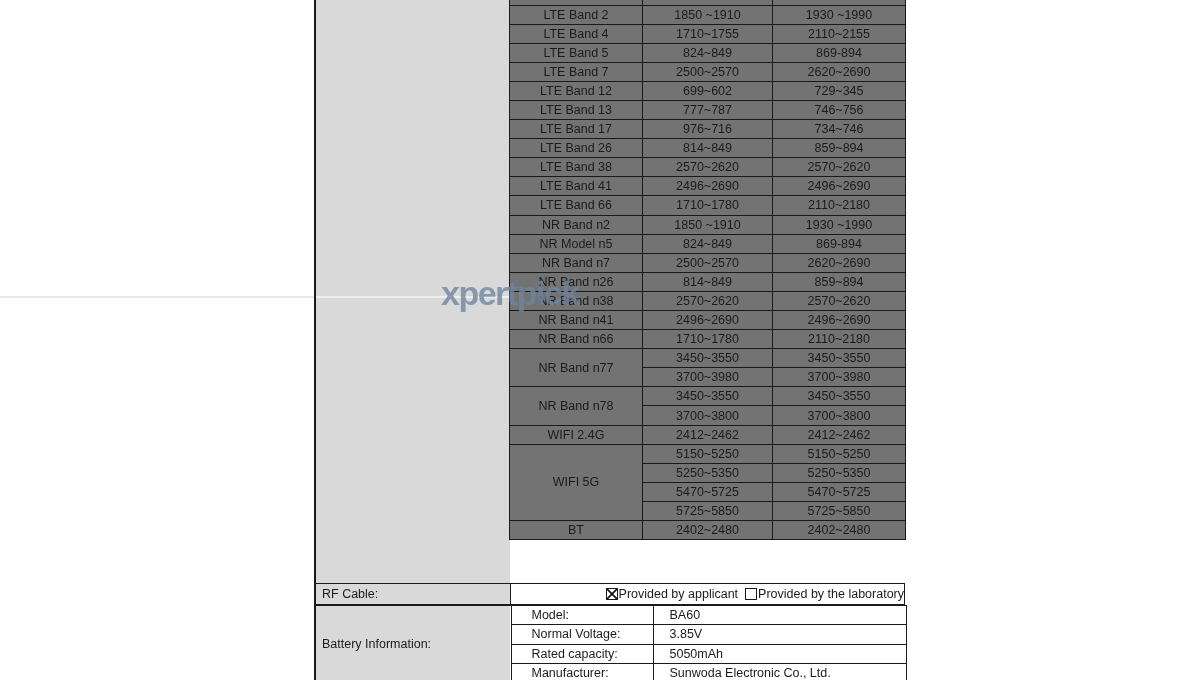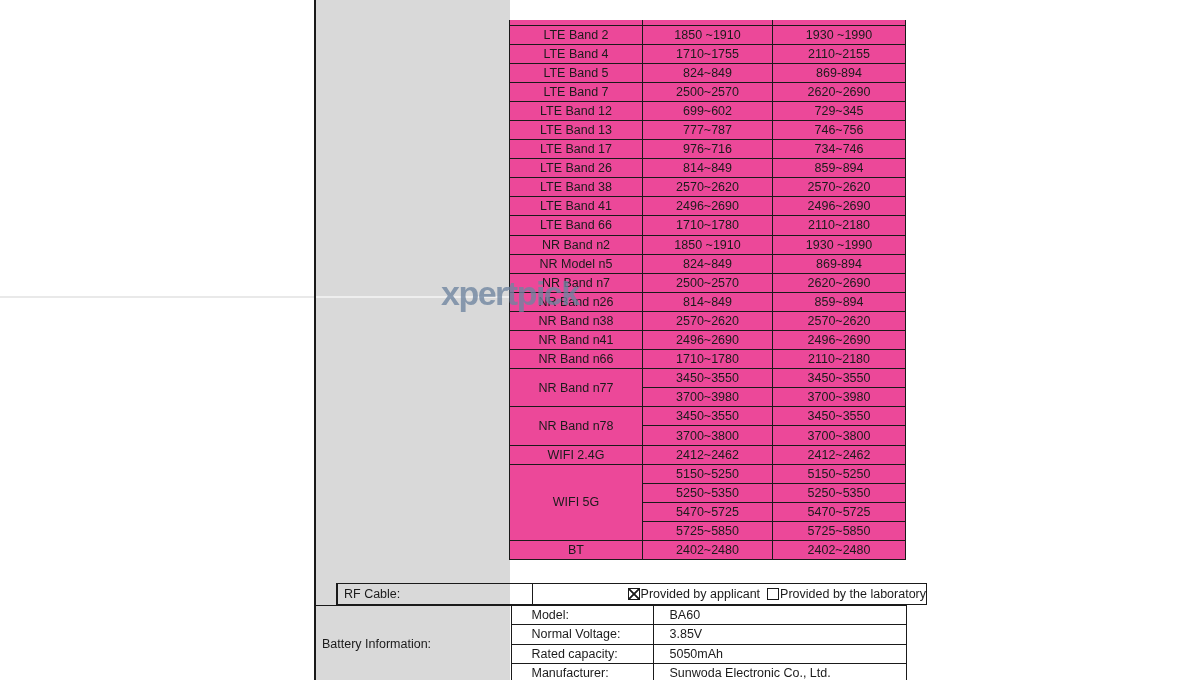--- a/index.html
+++ b/index.html
@@ -17,36 +17,35 @@
   }
   
   .faint-divider { position:absolute; top:296px; height:2px; z-index:2; }
   .faint-divider.seg-margin { left:0; width:314px; background:#e9e9e9; }
   .faint-divider.seg-panel  { left:316px; width:194px; background:#eeeeee; }
 
   
   table.ft {
     position:absolute; left:509px; top:0; z-index:3;
     border-collapse:collapse; table-layout:fixed; width:396px;
-    background:#ec4899;
-    margin-top:20px;
+    background:#737373;
   }
   table.ft td {
     border:1.5px solid #1a1a1a;
     height:19.1px; padding:0 2px;
     font-size:12.5px; text-align:center; vertical-align:middle;
     white-space:nowrap; overflow:hidden;
   }
   table.ft tr.partial td { height:5px; border-top:none; }
 
   
   .rf-row {
     position:absolute; left:314px; top:583px; width:591px; height:22px; z-index:3;
     display:flex; border-top:1.5px solid #1a1a1a; border-bottom:1.5px solid #1a1a1a;
-    border-left:2px solid #1a1a1a; border-right:1.5px solid #1a1a1a;margin-left:22px;
+    border-left:2px solid #1a1a1a; border-right:1.5px solid #1a1a1a;
   }
   .rf-label {
     width:194px; font-size:12.5px; display:flex; align-items:center;
     padding-left:6px;
   }
   .rf-content {
     flex:1; border-left:1.5px solid #1a1a1a; background:#ffffff;
     display:flex; align-items:center; padding-left:4px;
     font-size:12.5px; white-space:nowrap;justify-content:flex-end;
   }

